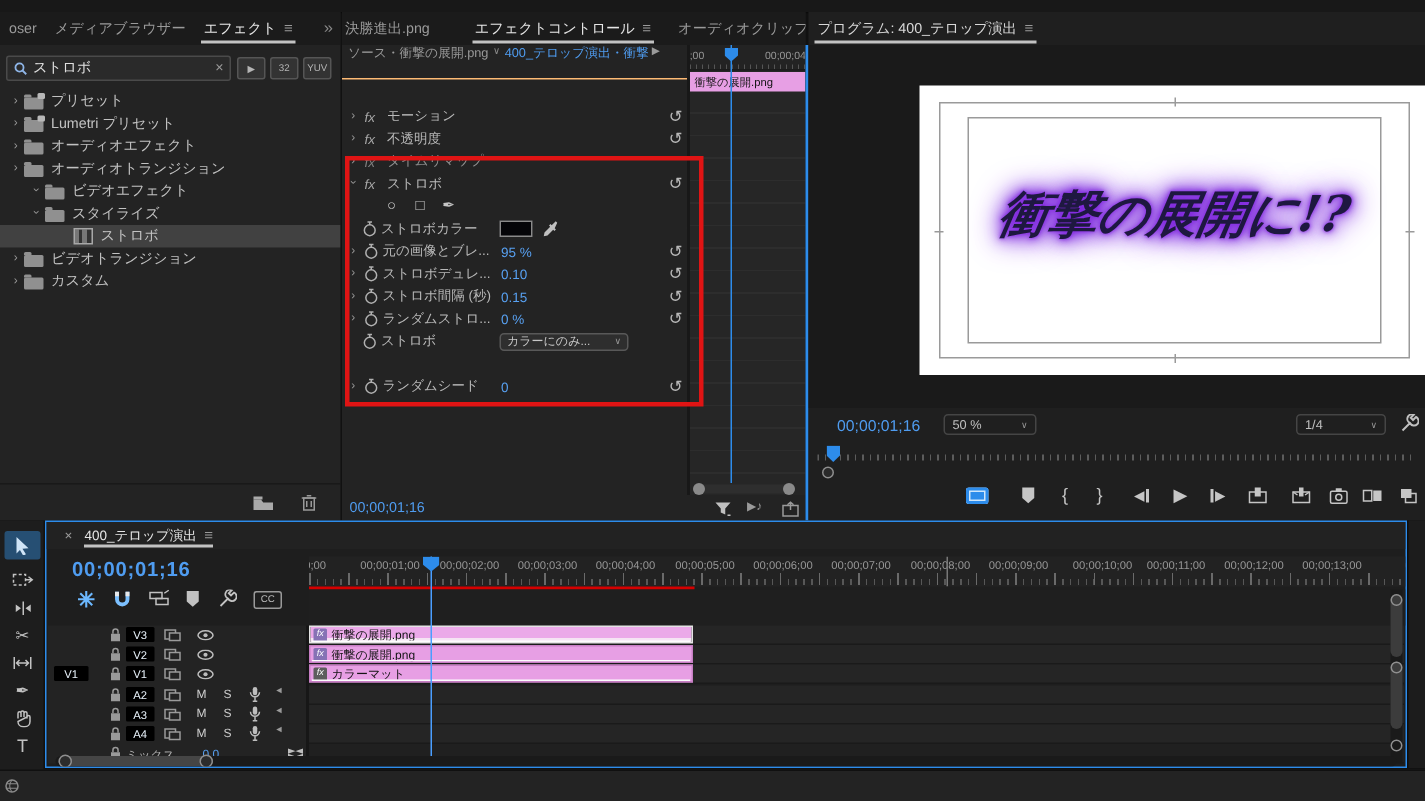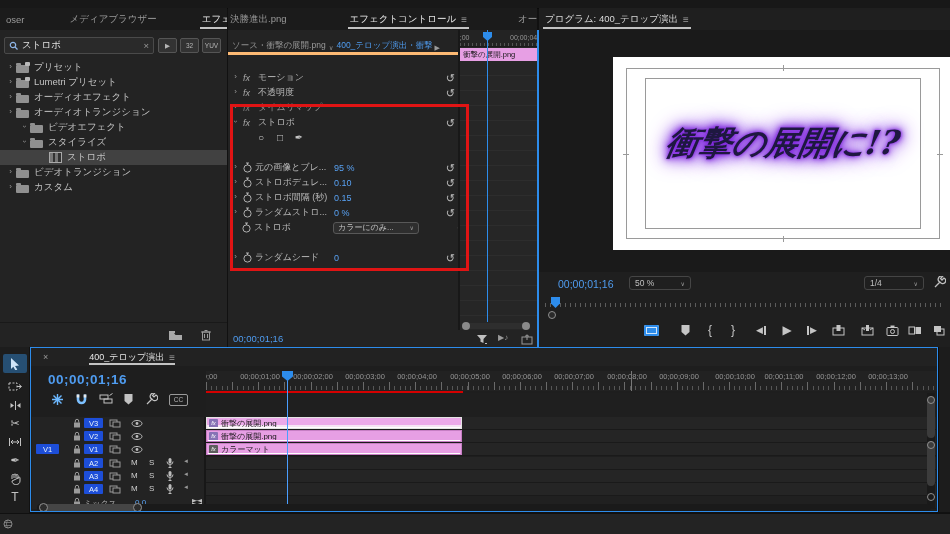--- a/index.html
+++ b/index.html
@@ -2,21 +2,21 @@
 <html><head>
 <meta charset="utf-8">
 <style>
   html,body{margin:0;padding:0;background:#111;}
   body{width:950px;height:534px;position:relative;overflow:hidden;
        font-family:"Liberation Sans","DejaVu Sans",sans-serif;color:#c8c8c8;
        -webkit-font-smoothing:antialiased;}
   .abs{position:absolute;}
   .panel{position:absolute;background:#232323;overflow:hidden;}
   .tabbar{position:absolute;left:0;top:0;right:0;height:22px;background:#1b1b1b;
-          display:flex;align-items:center;font-size:9.5px;color:#9a9a9a;white-space:nowrap;gap:33px;}
+          display:flex;align-items:center;font-size:9.5px;color:#9a9a9a;white-space:nowrap;}
   .tab{padding:0 6px;display:flex;align-items:center;gap:5px;height:100%;}
   .tab.active{color:#e6e6e6;position:relative;text-align:center;}
   .tab.active:after{content:"";position:absolute;left:4px;right:4px;bottom:1px;height:2px;background:#c3c3c3;}
   .menu-glyph{font-size:10px;color:#9a9a9a;}
   .ovf{margin-left:auto;padding-right:5px;color:#8a8a8a;font-size:11px;}
   
   .searchbox{position:absolute;left:4px;top:29px;width:148px;height:15px;background:#2a2a2a;
              border:1px solid #4a4a4a;border-radius:2px;display:flex;align-items:center;font-size:9.5px;color:#e0e0e0;}
   .badge{position:absolute;top:30px;width:17px;height:13px;background:#333;border:1px solid #555;
          border-radius:2px;font-size:6.5px;color:#b5b5b5;display:flex;align-items:center;justify-content:center;}
@@ -36,21 +36,21 @@
   .plabel{width:76px;flex:none;overflow:hidden;}
   .pval{color:#58a1f2;}
   .reset{margin-left:auto;color:#b8b8b8;font-size:11px;line-height:10px;}
   .dd{width:86px;height:12px;background:#2e2e2e;border:1px solid #585858;border-radius:3px;
       font-size:8px;color:#c8c8c8;display:flex;align-items:center;padding:0 4px;gap:4px;box-sizing:border-box;}
   .dd .cv{margin-left:auto;font-size:6px;color:#999;}
   .sw{width:9px;height:11px;flex:none;}
   .maskbtn{width:16px;height:12px;display:flex;align-items:center;justify-content:center;
            font-size:10px;color:#c5c5c5;}
   
-  .tname{position:absolute;width:19px;height:10px;background:#1d4ed8;color:#e8f2fb;font-size:7.5px;
+  .tname{position:absolute;width:19px;height:10px;background:#000000;color:#e8f2fb;font-size:7.5px;
          display:flex;align-items:center;justify-content:center;border-radius:1px;}
   .lane{position:absolute;left:175px;width:730px;background:#252525;border-bottom:1px solid #1a1a1a;height:12px;}
   .clip{position:absolute;height:12px;font-size:8px;color:#141414;display:flex;align-items:center;
         overflow:hidden;white-space:nowrap;background:#e79fe4;border:1px solid #c77ec4;box-sizing:border-box;}
   .clip:after{content:"";position:absolute;left:1px;right:1px;top:9px;height:1px;background:#fdfdfd;}
   .clip.sel{background:linear-gradient(180deg,#eba9e9 0 7px,#f5e4f4 7px);border-color:#e3e3e3;}
   .fxbadge{width:9px;height:9px;background:#8672b5;color:#fff;font-size:6px;font-style:italic;
            line-height:9px;text-align:center;border-radius:1px;margin:0 3px 0 2px;flex:none;}
   .fxbadge.mat{background:#5d5d5d;}
   .hlabel{font-size:8px;color:#cfcfcf;}
@@ -153,21 +153,21 @@
   <div class="tabbar">
     <span class="tab" style="padding-left:2px;">決勝進出.png</span>
     <span class="tab active" style="margin-left:18px;">
       <span>エフェクトコントロール</span>
       <span class="menu-glyph">≡</span>
     </span>
     <span class="tab" style="margin-left:6px;">オーディオクリップミキサ</span>
 
   </div>
 
-  <div class="abs" style="left:0;top:22px;width:231px;height:22px;border-bottom:3px solid #fdba74;display:flex;align-items:flex-end;font-size:8.5px;">
+  <div class="abs" style="left:0;top:22px;width:231px;height:22px;border-bottom:1px solid #fdba74;display:flex;align-items:flex-start;font-size:8.5px;">
     <span style="color:#9a9a9a;margin-left:4px;">ソース・衝撃の展開.png</span>
     <span style="color:#8a8a8a;font-size:6.5px;margin:0 3px;">∨</span>
     <span style="color:#4f9cf0;overflow:hidden;white-space:nowrap;width:96px;">400_テロップ演出・衝撃_</span>
     <span style="color:#9a9a9a;font-size:7px;margin-left:2px;">▶</span>
   </div>
 
 
   <div class="erow" style="top:62px;">
     <span class="disc">›</span>
     <span class="fxi">fx</span>
@@ -191,20 +191,33 @@
     <span>ストロボ</span>
     <span class="reset">↺</span>
   </div>
 
   <div class="erow" style="top:122px;padding-left:22px;">
     <span class="maskbtn">○</span>
     <span class="maskbtn">□</span>
     <span class="maskbtn">✒</span>
   </div>
 
+  <div class="erow" style="top:137px;padding-left:11px;">
+    <svg class="sw" viewBox="0 0 9 11">
+        <circle cx="4.5" cy="6.5" r="3.6" fill="none" stroke="#b0b0b0"></circle>
+        <line x1="3" y1="1" x2="6" y2="1" stroke="#b0b0b0"></line>
+        <line x1="4.5" y1="1" x2="4.5" y2="3" stroke="#b0b0b0"></line>
+      </svg>
+    <span class="plabel">ストロボカラー</span>
+    <span style="width:20px;height:9px;background:#050508;border:1px solid #8a8a8a;"></span>
+    <svg width="11" height="11" style="margin-left:4px;">
+        <path d="M9.5 1.5l-1-1-2.7 2.7-.8-.8-1 1 .8.8L1 8l-.5 2.5L3 10l3.8-3.8.8.8 1-1-.8-.8z" fill="#c0c0c0"></path>
+      </svg>
+    <span class="reset">↺</span>
+  </div>
 
   <div class="erow" style="top:152px;">
     <span class="disc">›</span>
     <svg class="sw" viewBox="0 0 9 11">
         <circle cx="4.5" cy="6.5" r="3.6" fill="none" stroke="#b0b0b0"></circle>
         <line x1="3" y1="1" x2="6" y2="1" stroke="#b0b0b0"></line>
         <line x1="4.5" y1="1" x2="4.5" y2="3" stroke="#b0b0b0"></line>
       </svg>
     <span class="plabel">元の画像とブレ...</span>
     <span class="pval">95 %</span>

